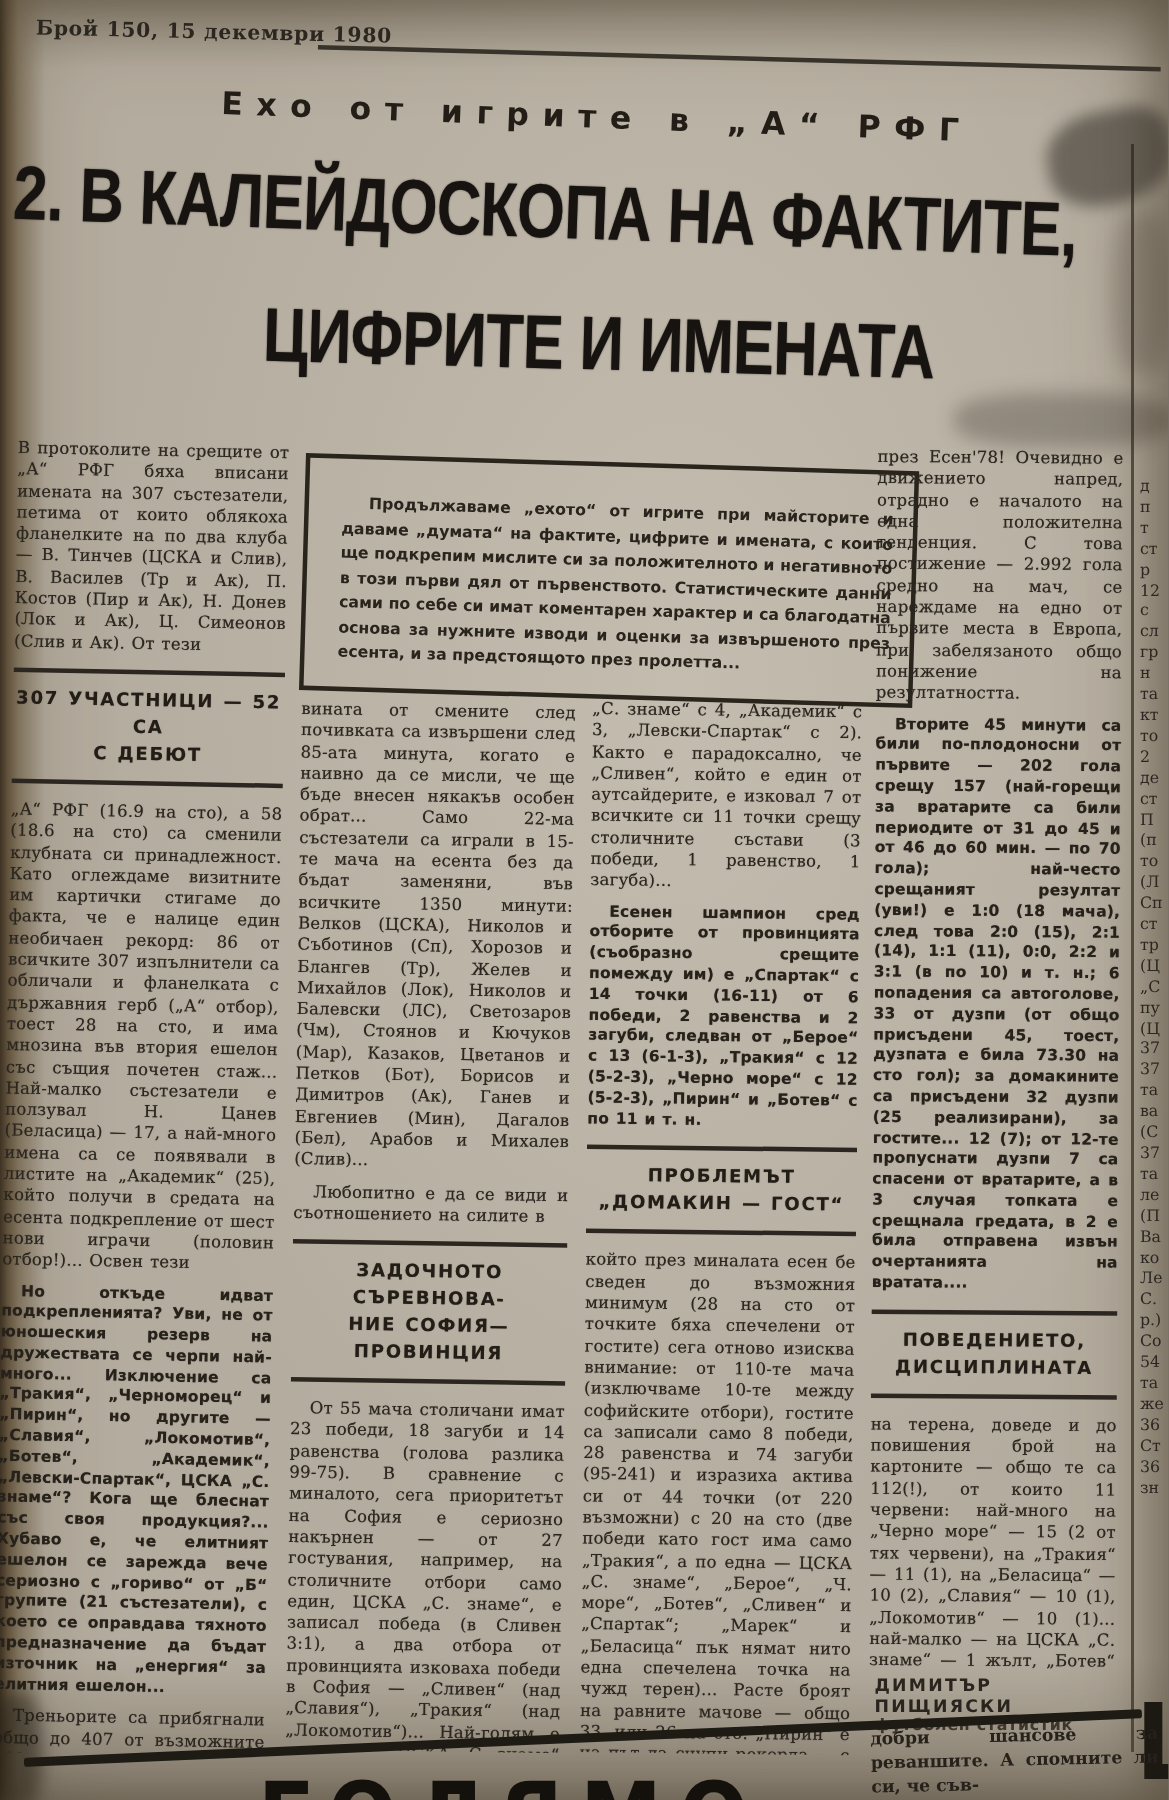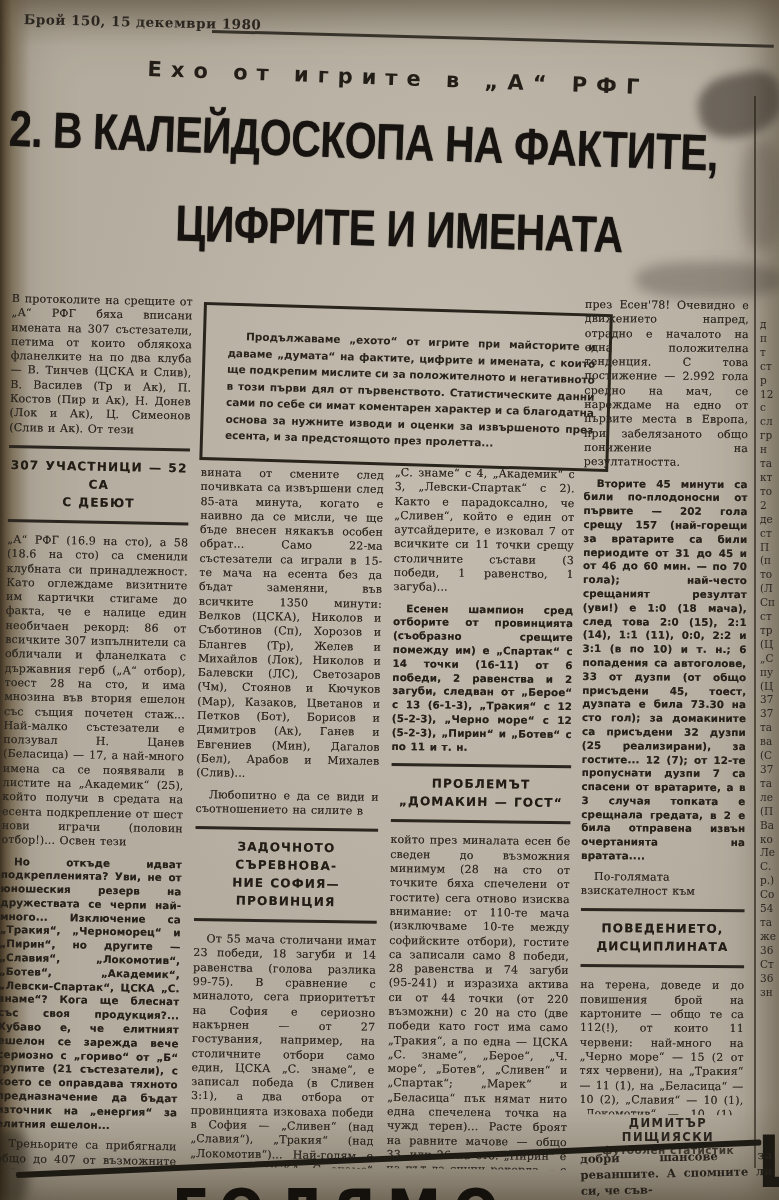--- a/index.html
+++ b/index.html
@@ -34,21 +34,21 @@
   .sec{
     font-family:"DejaVu Sans",sans-serif;font-weight:700;font-size:12px;line-height:1.5;
     letter-spacing:1.2px;text-align:center;color:#221d16;
     border-top:3px solid #2b261f;border-bottom:3px solid #2b261f;
     padding:8px 0 9px 0;margin:10px 0 11px 0;text-indent:0;
   }
   #col1{left:12px;top:292px;width:181px;height:876px;transform:rotate(1.1deg);transform-origin:left top;}
   #col2{left:201px;top:466px;width:183px;height:700px;transform:rotate(.9deg);transform-origin:left top;}
   #col3{left:395px;top:466px;width:180px;height:702px;transform:rotate(.7deg);transform-origin:left top;}
   #col4{left:585px;top:298px;width:164px;height:816px;transform:rotate(.4deg);transform-origin:left top;}
-  #byline{left:583px;top:1116px;width:170px;text-align:center;font-family:"DejaVu Sans",sans-serif;font-weight:700;color:#29241d;}
+  #byline{left:583px;top:1116px;width:170px;font-family:"DejaVu Sans",sans-serif;font-weight:700;color:#29241d;}
   #byline .nm{font-size:11.5px;letter-spacing:1.5px;}
   #byline .rl{font-size:10.5px;letter-spacing:.5px;color:#3d362c;}
   #vrule{left:754px;top:96px;width:2px;height:1072px;background:#443d31;opacity:.85;}
   #sliver{left:760px;top:318px;width:19px;height:782px;overflow:hidden;font-size:10.5px;line-height:13.9px;white-space:pre-line;color:#2b2620;}
   #bigletter{left:757px;top:1122px;font-family:"DejaVu Sans",sans-serif;font-weight:800;font-size:64px;color:#1c1812;transform:scale(1,1.1);transform-origin:left top;}
   #bottomrule{left:16px;top:1172px;width:746px;height:6px;background:#1e1a14;border-radius:2px;transform:rotate(-2.5deg);transform-origin:left center;}
   #cuthead{left:172px;top:1176px;font-family:"DejaVu Sans",sans-serif;font-weight:800;font-size:52px;letter-spacing:11px;color:#14110c;transform:scale(1.05,1.2);transform-origin:left top;white-space:nowrap;}
   #bottomright{left:580px;top:1151px;width:192px;font:700 11.5px/1.4 "DejaVu Serif",serif;text-align:justify;transform:rotate(-1.2deg);transform-origin:left top;color:#26211a;}
   .smudge{pointer-events:none;}
   #sm1{left:698px;top:74px;width:84px;height:62px;background:rgba(38,32,25,.5);border-radius:45% 30% 50% 40%;filter:blur(5px);transform:rotate(-10deg);}
@@ -99,21 +99,20 @@
       <div>ПРОБЛЕМЪТ</div>
       <div>„ДОМАКИН — ГОСТ“</div>
     </div>
     <p class="noind">който през миналата есен бе сведен до възможния минимум (28 на сто от точките бяха спечелени от гостите) сега отново изисква внимание: от 110-те мача (изключваме 10-те между софийските отбори), гостите са записали само 8 победи, 28 равенства и 74 загуби (95-241) и изразиха актива си от 44 точки (от 220 възможни) с 20 на сто (две победи като гост има само „Тракия“, а по една — ЦСКА „С. знаме“, „Берое“, „Ч. море“, „Ботев“, „Сливен“ и „Спартак“; „Марек“ и „Беласица“ пък нямат нито една спечелена точка на чужд терен)... Расте броят на равните мачове — общо 33, или 26 на сто. „Пирин“ е на път да счупи рекорда — с 10 ремита, от които 6 поредни в последните кръгове, „Черноморец“ е със 7...</p>
 
   </div>
 
   <div class="abs col" id="col4">
     <p class="noind">през Есен'78! Очевидно е движението напред, отрадно е началото на една положителна тенденция. С това постижение — 2.992 гола средно на мач, се нареждаме на едно от първите места в Европа, при забелязаното общо понижение на резултатността.</p>
     <p class="bsans">Вторите 45 минути са били по-плодоносни от първите — 202 гола срещу 157 (най-горещи за вратарите са били периодите от 31 до 45 и от 46 до 60 мин. — по 70 гола); най-често срещаният резултат (уви!) е 1:0 (18 мача), след това 2:0 (15), 2:1 (14), 1:1 (11), 0:0, 2:2 и 3:1 (в по 10) и т. н.; 6 попадения са автоголове, 33 от дузпи (от общо присъдени 45, тоест, дузпата е била 73.30 на сто гол); за домакините са присъдени 32 дузпи (25 реализирани), за гостите... 12 (7); от 12-те пропуснати дузпи 7 са спасени от вратарите, а в 3 случая топката е срещнала гредата, в 2 е била отправена извън очертанията на вратата....</p>
-    <p>По-голямата взискателност към</p>
     <div class="sec">
       <div>ПОВЕДЕНИЕТО,</div>
       <div>ДИСЦИПЛИНАТА</div>
     </div>
     <p class="noind">на терена, доведе и до повишения брой на картоните — общо те са 112(!), от които 11 червени: най-много на „Черно море“ — 15 (2 от тях червени), на „Тракия“ — 11 (1), на „Беласица“ — 10 (2), „Славия“ — 10 (1), „Локомотив“ — 10 (1)... най-малко — на ЦСКА „С. знаме“ — 1 жълт, „Ботев“ и „Берое“ — по 3 (жълти)... Радостно е, че строгостта на съдиите тук не е повлияна от „фактора домакинство“ — съотношението на картоните е 51 на 55 във вреда на гостите...</p>
 
   </div>
 
   <div class="abs" id="byline">
     <div class="nm">ДИМИТЪР ПИЩИЯСКИ</div>

